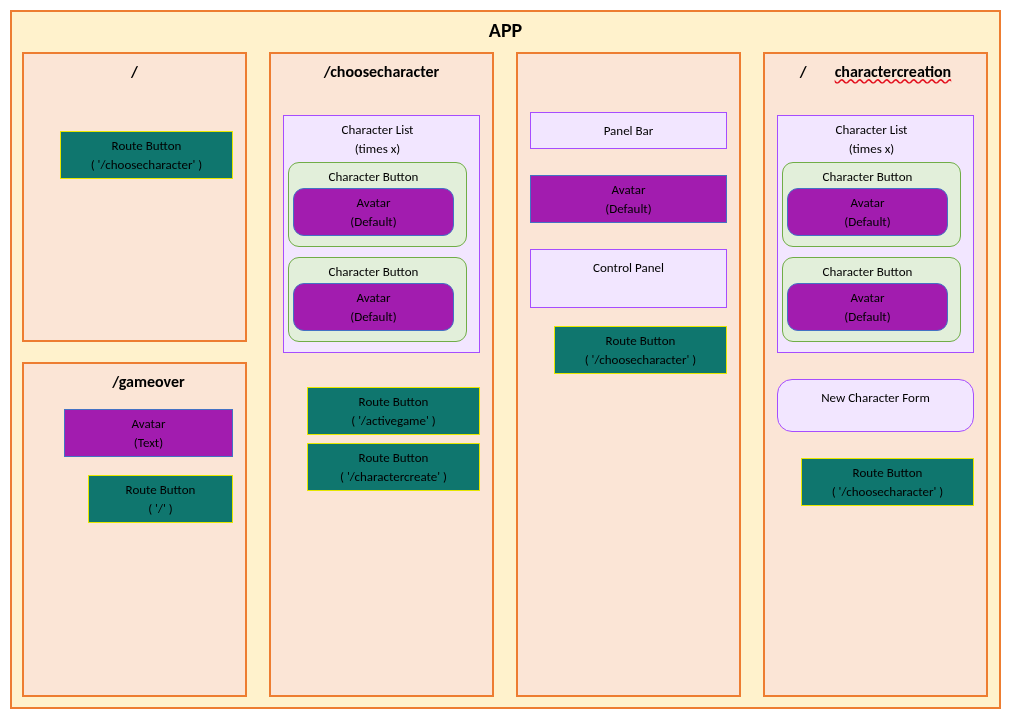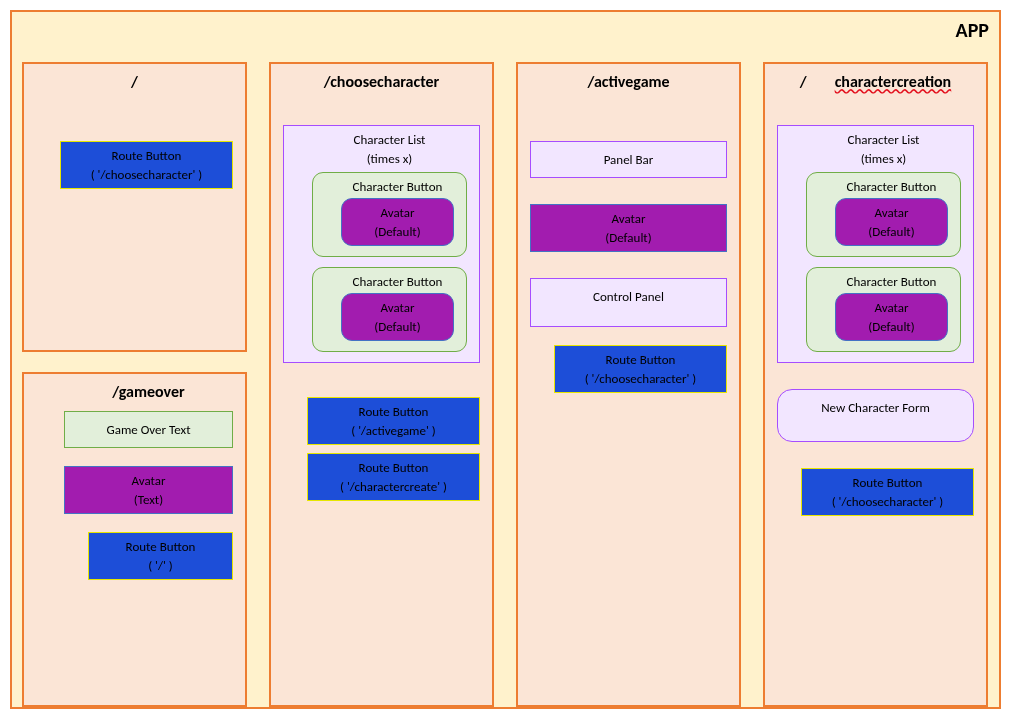--- a/index.html
+++ b/index.html
@@ -14,24 +14,24 @@
     padding: 10px;
   }
   .app {
     width: 991px;
     height: 699px;
     background: #fff2cc;
     border: 2px solid #ed7d31;
     padding: 6px 10px 10px 10px;
   }
   .app-title {
-    text-align: right;
+    text-align: center;
     font-weight: bold;
     font-size: 20px;
-    margin-bottom: 20px;
+    margin-bottom: 10px;
   }
   .cols {
     display: flex;
     gap: 22px;
     align-items: flex-start;
     height: calc(100% - 34px);
   }
   .col { width: 225px; display: flex; flex-direction: column; }
   .col1 { gap: 20px; height: 100%; }
   .route-panel {
@@ -48,24 +48,24 @@
   }
   .underline-red { text-decoration: underline wavy #e3121f; text-decoration-skip-ink: none; margin-left: 28px; }
   .box {
     border-width: 1px;
     border-style: solid;
     text-align: center;
     padding: 6px 8px;
   }
   .box .line1 { margin-bottom: 4px; }
   .green  { background: #e2efda; border-color: #70ad47; }
-  .yellow { background: #1d4ed8; border-color: #e6e600; margin-left: 24px; }
+  .yellow { background: #0f766e; border-color: #e6e600; margin-left: 24px; }
   .purple { background: #f2e6ff; border-color: #a64dff; }
   .blue   { background: #a21caf; border-color: #4472c4; }
-  .nested { padding: 6px 8px 10px 24px; }
+  .nested { padding: 6px 8px 10px 0; }
   .nested > .label { text-align: center; margin-bottom: 4px; }
   .nested-inner { margin: 0 4px; border-radius: 11px; }
   .stack > * + * { margin-top: 10px; }
   .gap-s > * + * { margin-top: 8px; }
   .gap-m > * + * { margin-top: 14px; }
   .mt-6  { margin-top: 6px; }
   .mt-18 { margin-top: 18px; }
   .mt-26 { margin-top: 26px; }
   .mt-34 { margin-top: 34px; }
   .mt-50 { margin-top: 50px; }
@@ -87,21 +87,20 @@
           <div class="box yellow">
             <div class="line1">Route Button</div>
             <div>( '/choosecharacter' )</div>
           </div>
         </div>
       </div>
 
       <div class="route-panel" style="flex:1;padding-left:40px;">
         <div class="route-title">/gameover</div>
         <div class="gap-m mt-6">
-          <div class="box green pad-v">Game Over Text</div>
           <div class="box blue mt-18">
             <div class="line1">Avatar</div>
             <div>(Text)</div>
           </div>
           <div class="box yellow mt-18">
             <div class="line1">Route Button</div>
             <div>( '/' )</div>
           </div>
         </div>
       </div>
@@ -142,29 +141,28 @@
           <div class="box yellow">
             <div class="line1">Route Button</div>
             <div>( '/charactercreate' )</div>
           </div>
         </div>
       </div>
     </div>
 
     <div class="col col-full" style="height:100%;">
       <div class="route-panel">
-        <div class="route-title">/activegame</div>
 
         <div class="mt-50">
           <div class="box purple pad-v">Panel Bar</div>
           <div class="box blue mt-26">
             <div class="line1">Avatar</div>
             <div>(Default)</div>
           </div>
-          <div class="box purple pad-v mt-26" style="padding-bottom:22px;">Control Panel</div>
+          <div class="box purple pad-v mt-26" style="padding-bottom:32px;">Control Panel</div>
           <div class="box yellow mt-18">
             <div class="line1">Route Button</div>
             <div>( '/choosecharacter' )</div>
           </div>
         </div>
       </div>
     </div>
 
     <div class="col col-full" style="height:100%;">
       <div class="route-panel">

